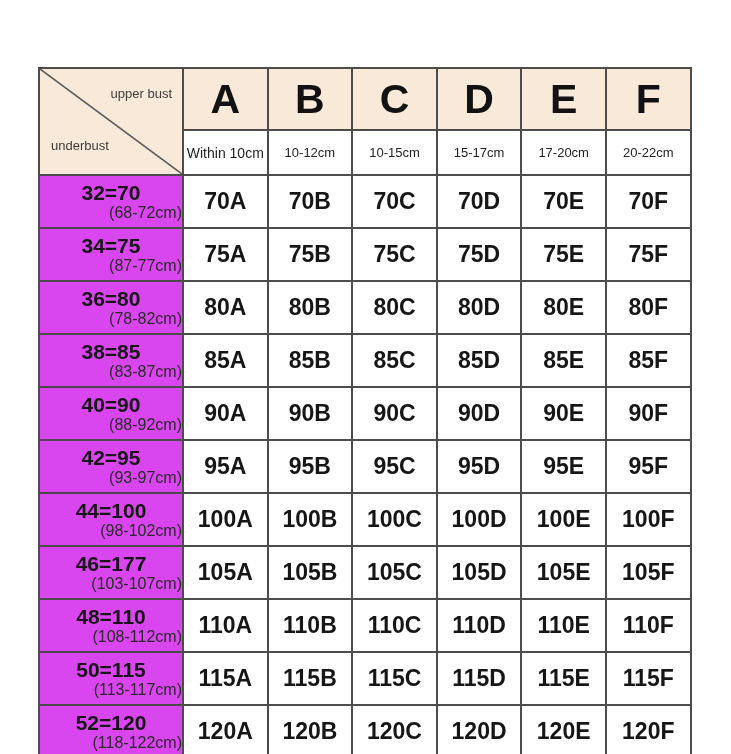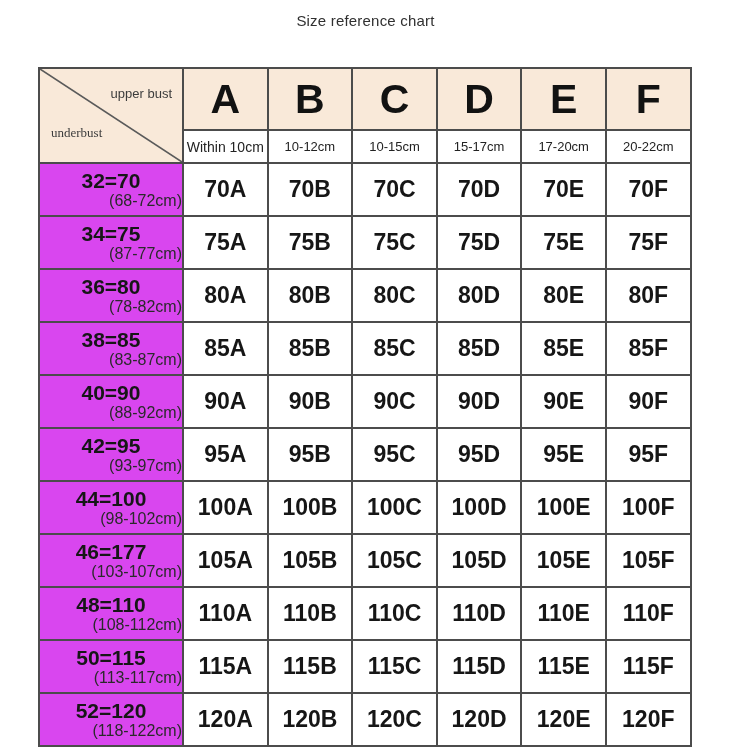--- a/index.html
+++ b/index.html
@@ -26,21 +26,21 @@
   table.size-chart td, table.size-chart th {
     border: 2px solid #4c4c4c;
     text-align: center;
     vertical-align: middle;
     padding: 0;
   }
   col.c-size { width: 144px; }
   col.c-cup  { width: 84.6px; }
 
   tr.letters-row { height: 62px; }
-  tr.ranges-row  { height: 33px; }
+  tr.ranges-row  { height: 45px; }
   tr.data-row    { height: 53px; }
 
   th.cup-letter {
     background: #f9e9d9;
     font-size: 41px;
     font-weight: 700;
     color: #121212;
     line-height: 1;
   }
   th.cup-range {
@@ -60,21 +60,21 @@
     position: absolute; left: 0; top: 0;
     width: 100%; height: 100%;
     display: block;
   }
   .corner-label {
     position: absolute;
     font-size: 13px;
     color: #3c3c3c;
   }
   .corner-label.upper { top: 17px; right: 10px; }
-  .corner-label.under { bottom: 21px; left: 11px; font-family: Liberation Serif, serif; }
+  .corner-label.under { bottom: 21px; left: 11px; }
 
   td.row-header { background: #d946ef; line-height: 1.12; }
   td.row-header .size-label {
     font-size: 21px;
     font-weight: 700;
     color: #161616;
   }
   td.row-header .range-label {
     font-size: 16px;
     font-weight: 400;
@@ -85,21 +85,20 @@
     background: #ffffff;
     font-size: 23px;
     font-weight: 700;
     color: #161616;
   }
 </style>
 </head>
 <body>
 
 <div class="page">
-  <div class="page-title">Size reference chart</div>
 
   <table class="size-chart">
     <colgroup>
       <col class="c-size">
         <col class="c-cup">
         <col class="c-cup">
         <col class="c-cup">
       <col class="c-cup">
         <col class="c-cup">
         <col class="c-cup">

